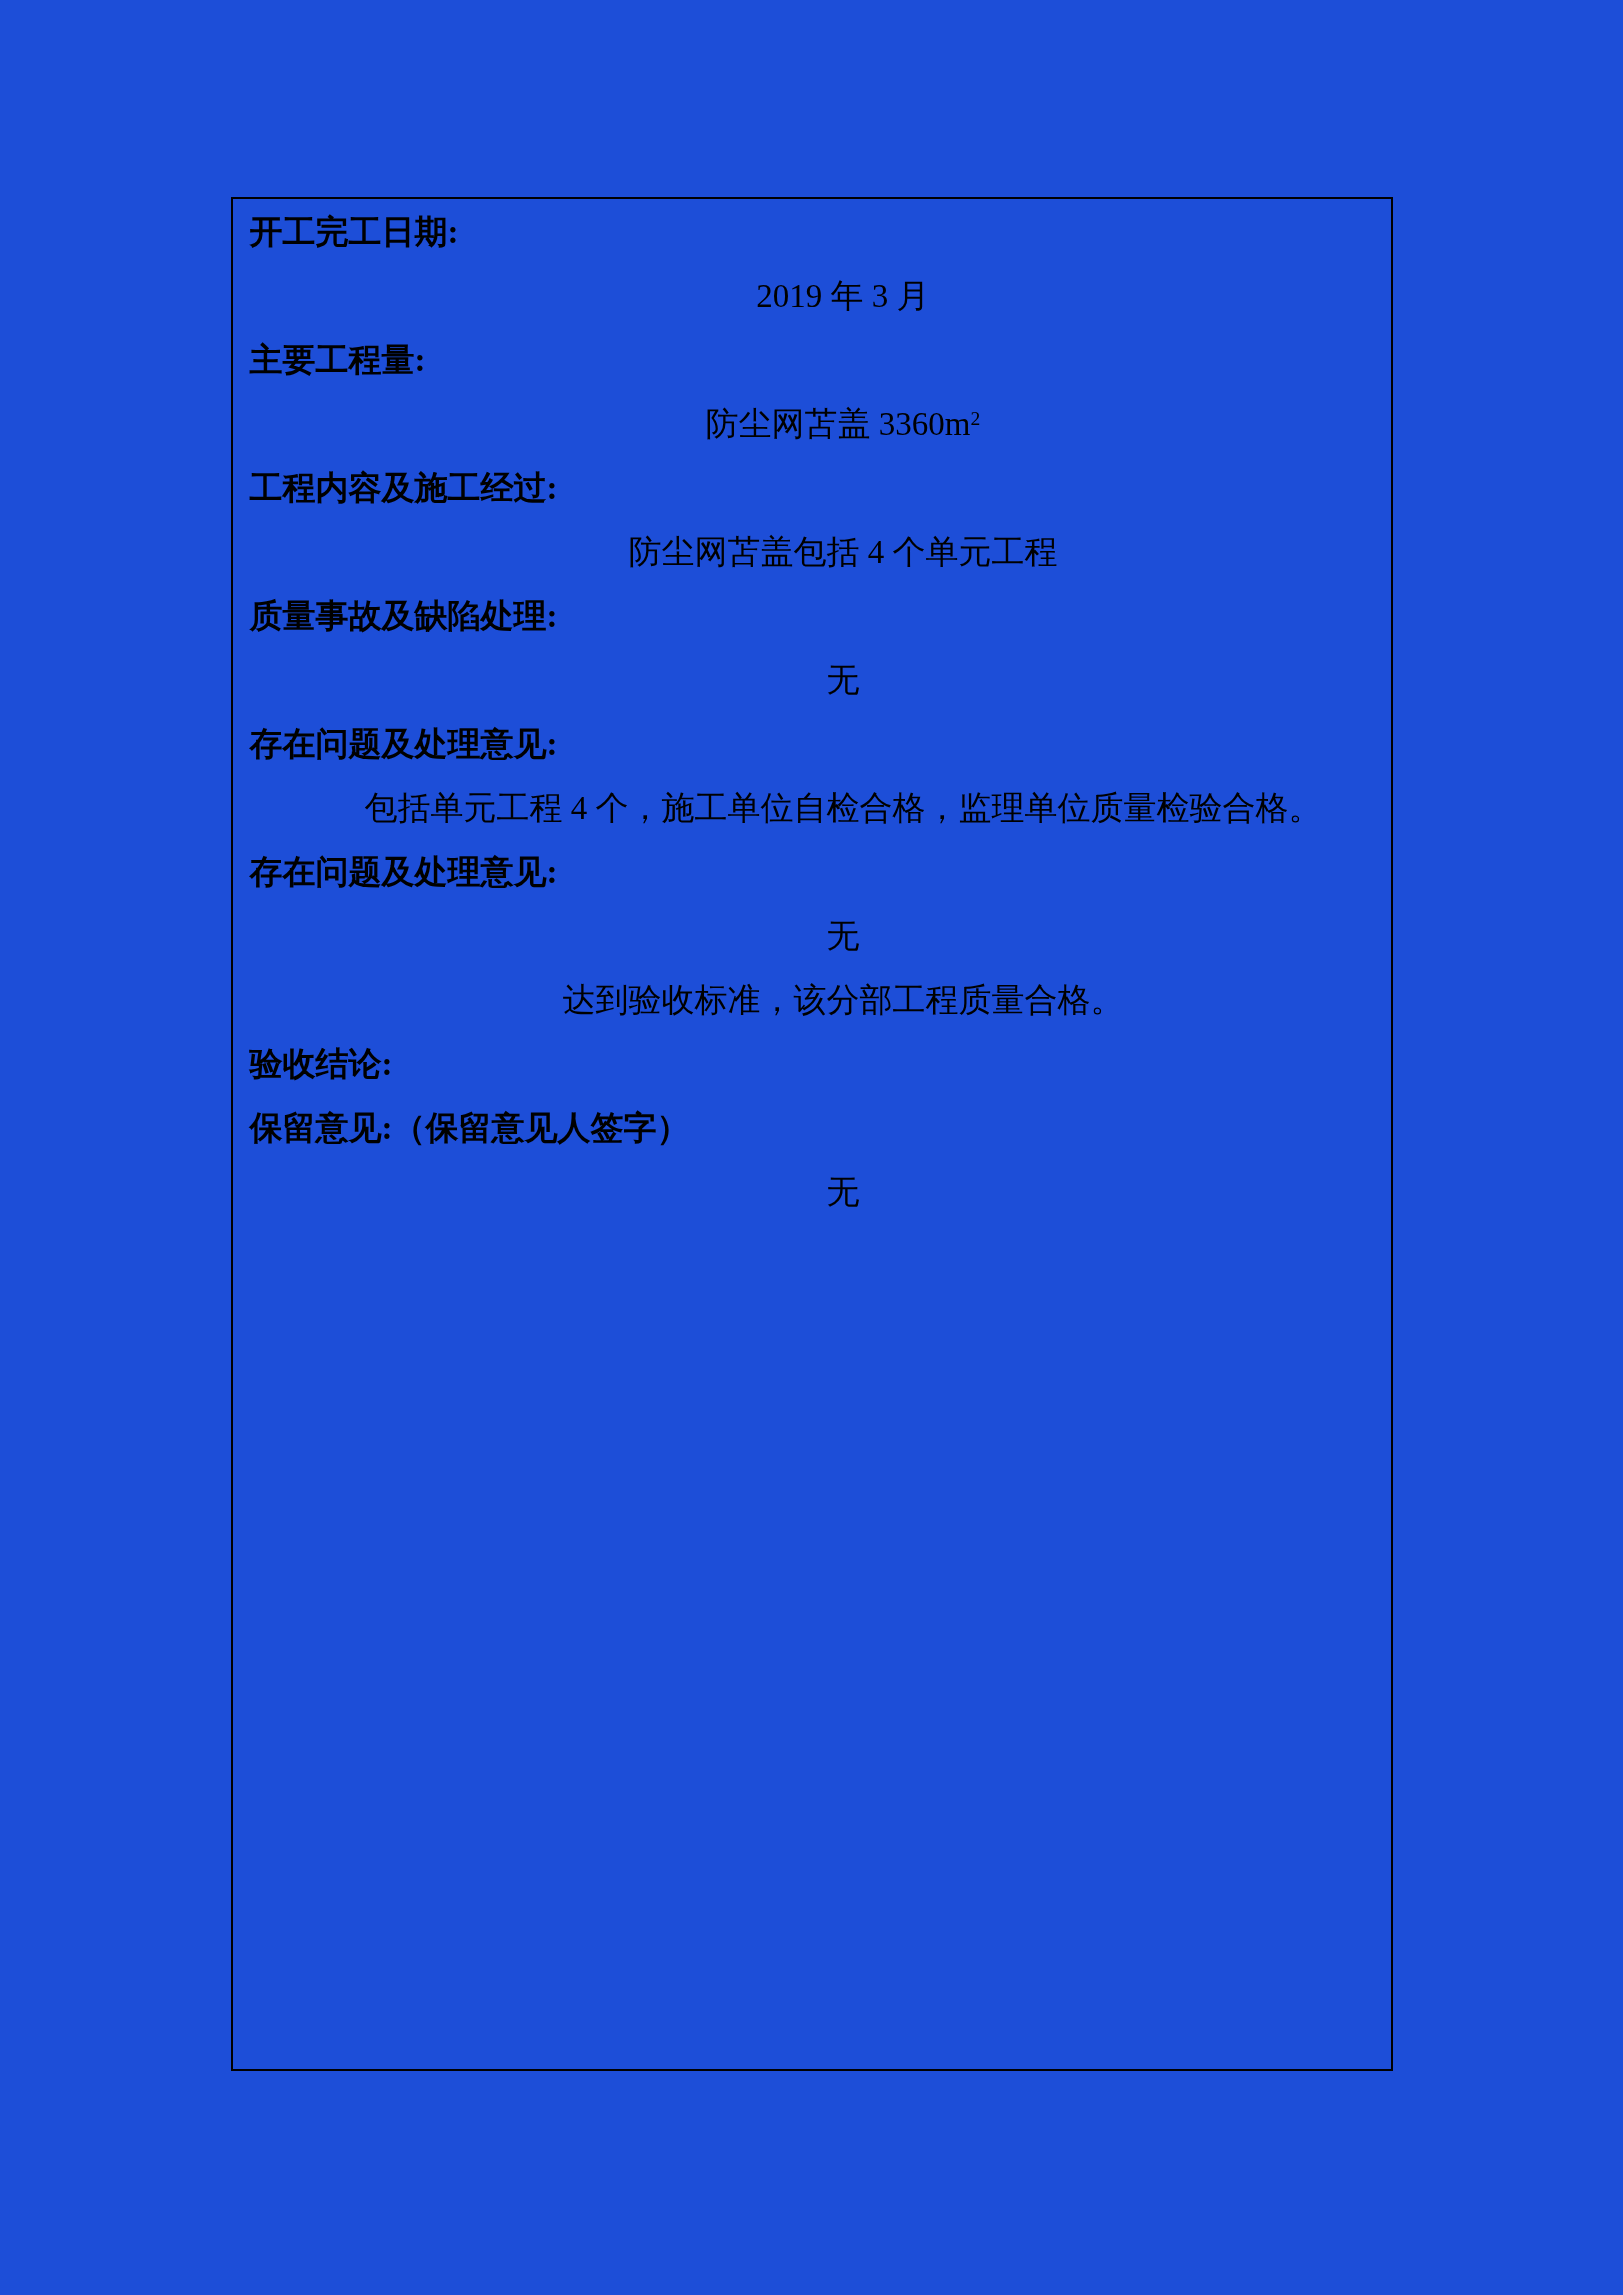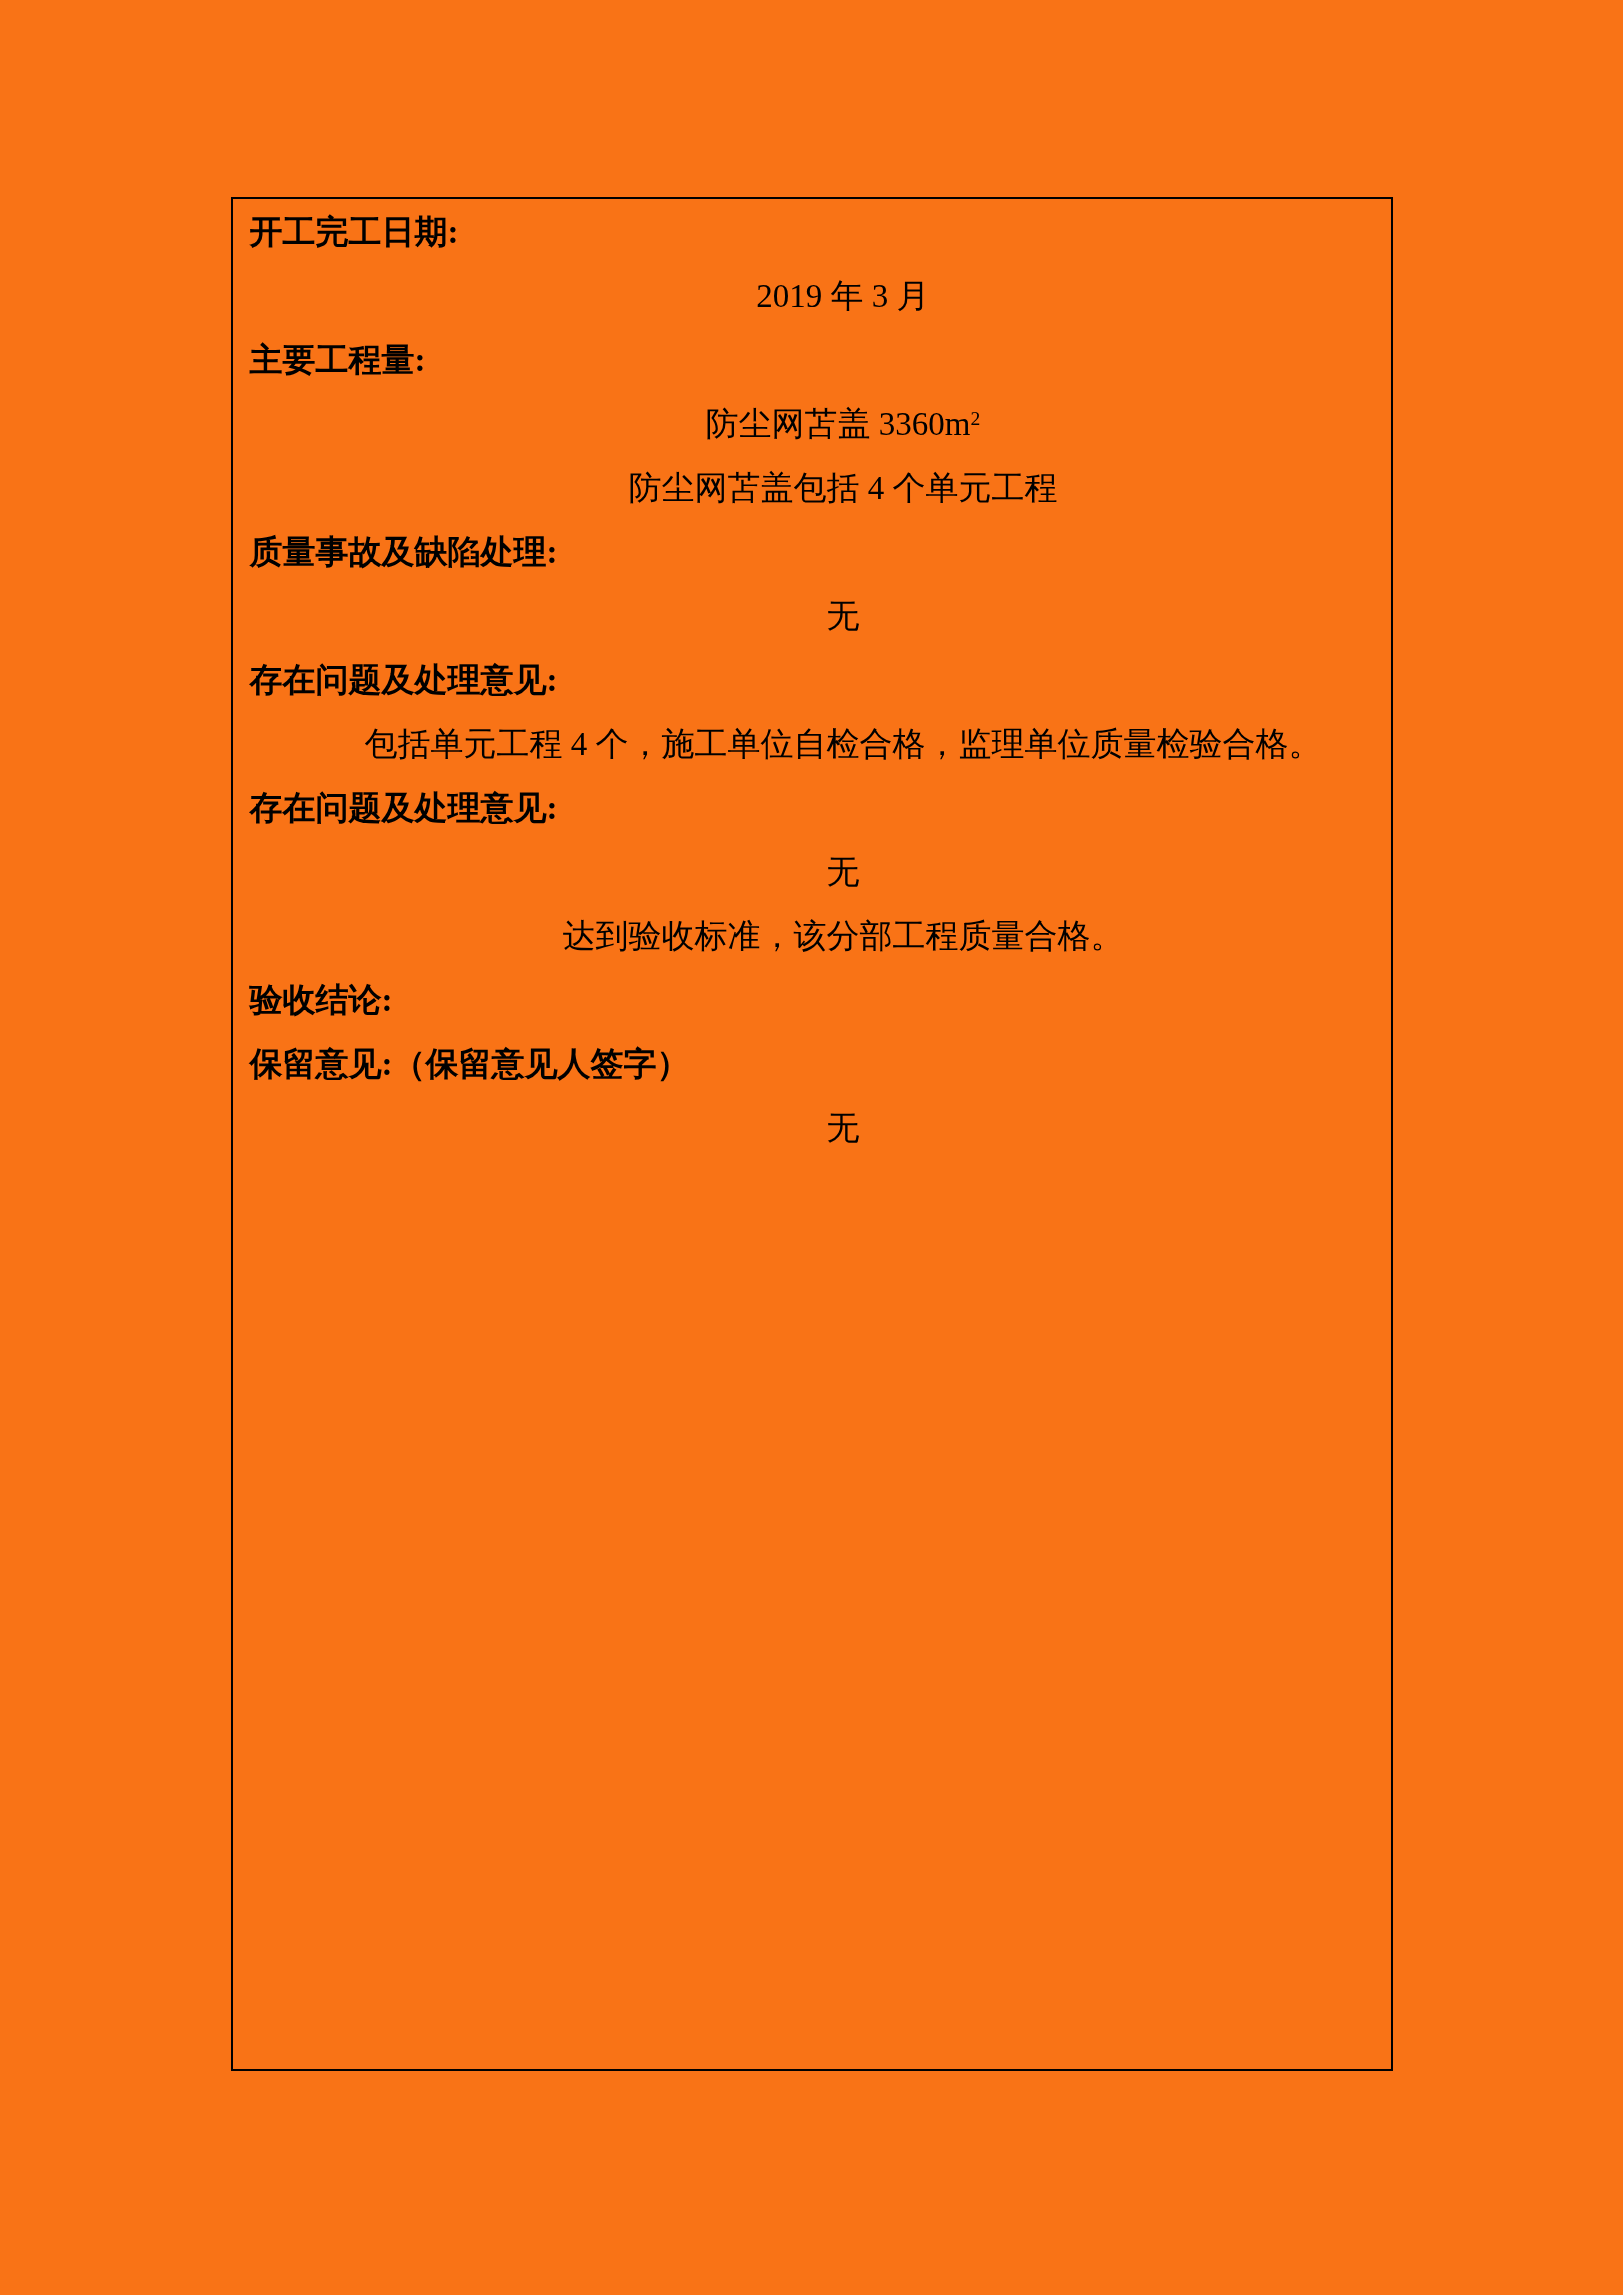--- a/index.html
+++ b/index.html
@@ -10,21 +10,21 @@
   body {
     position: relative;
     width: 1623px;
     height: 2295px;
     overflow: hidden;
     font-family: "Liberation Serif", serif;
   }
   .page {
     position: absolute;
     inset: 0;
-    background: #f97316;
+    background: #1d4ed8;
     text-decoration: underline;
   }
   .frame {
     position: absolute;
     left: 231px;
     top: 197px;
     width: 1162px;
     height: 1874px;
     box-sizing: border-box;
     border: 2.6px solid #000000;
@@ -62,20 +62,21 @@
       <div class="line label">开工完工日期:</div>
       <div class="line content">2019 年 3 月</div>
     </div>
 
     <div>
       <div class="line label">主要工程量:</div>
       <div class="line content"><span>防尘网苫盖 3360m</span><sup>2</sup></div>
     </div>
 
     <div>
+      <div class="line label">工程内容及施工经过:</div>
       <div class="line content">防尘网苫盖包括 4 个单元工程</div>
     </div>
 
     <div>
       <div class="line label">质量事故及缺陷处理:</div>
       <div class="line content">无</div>
     </div>
 
     <div>
       <div class="line label">存在问题及处理意见:</div>

